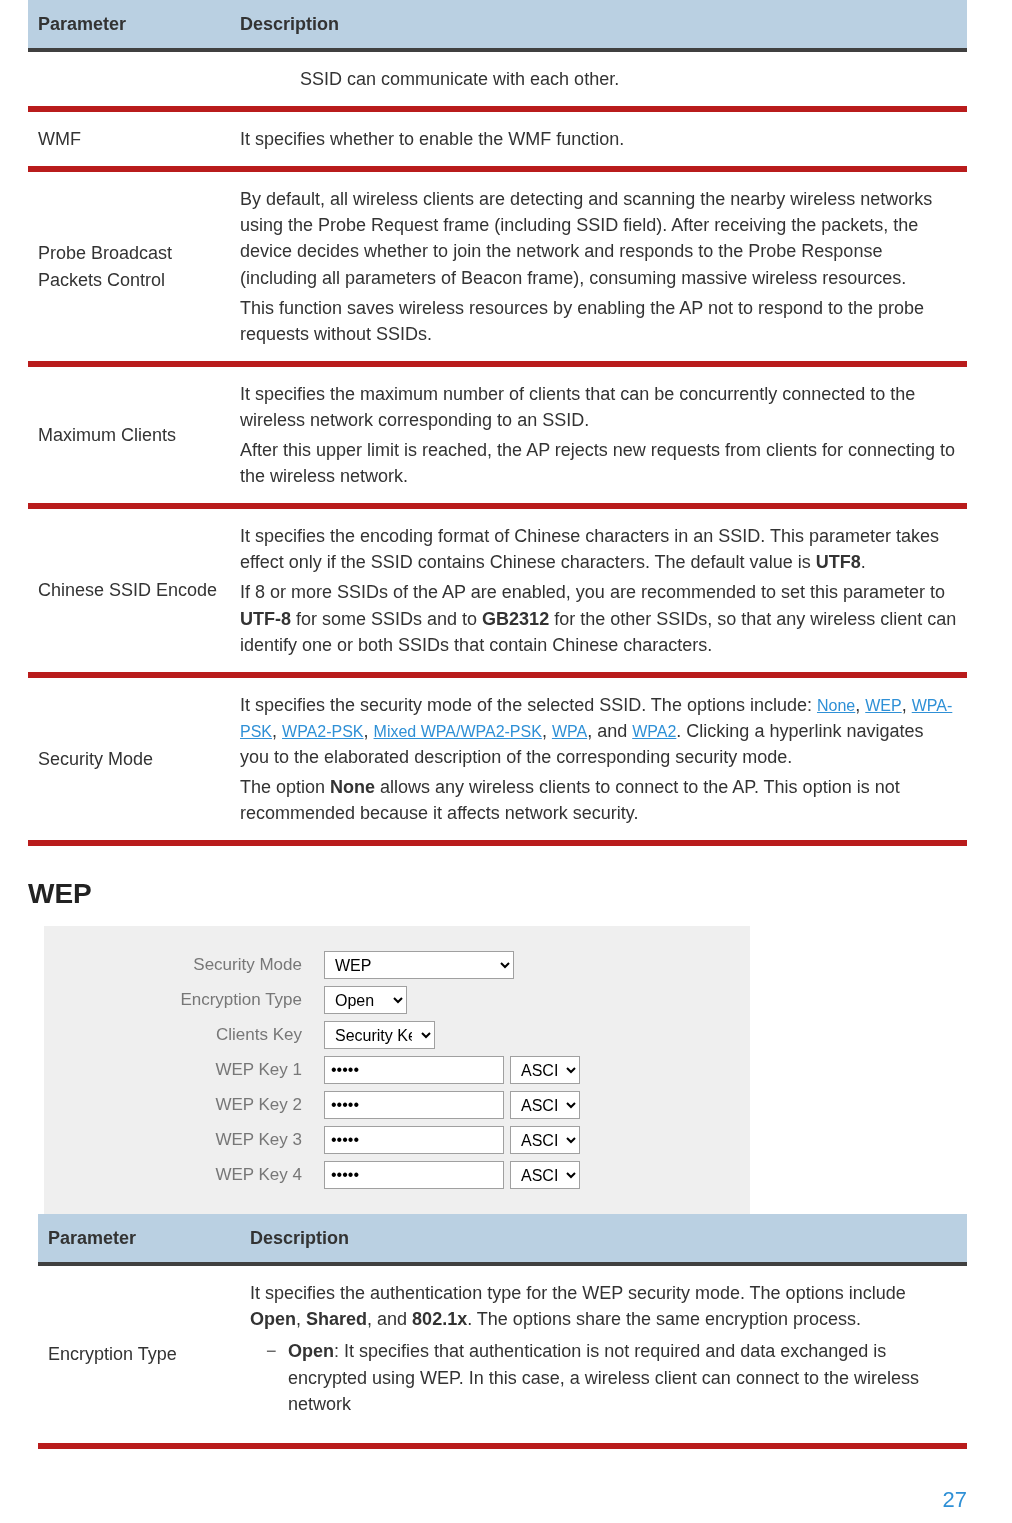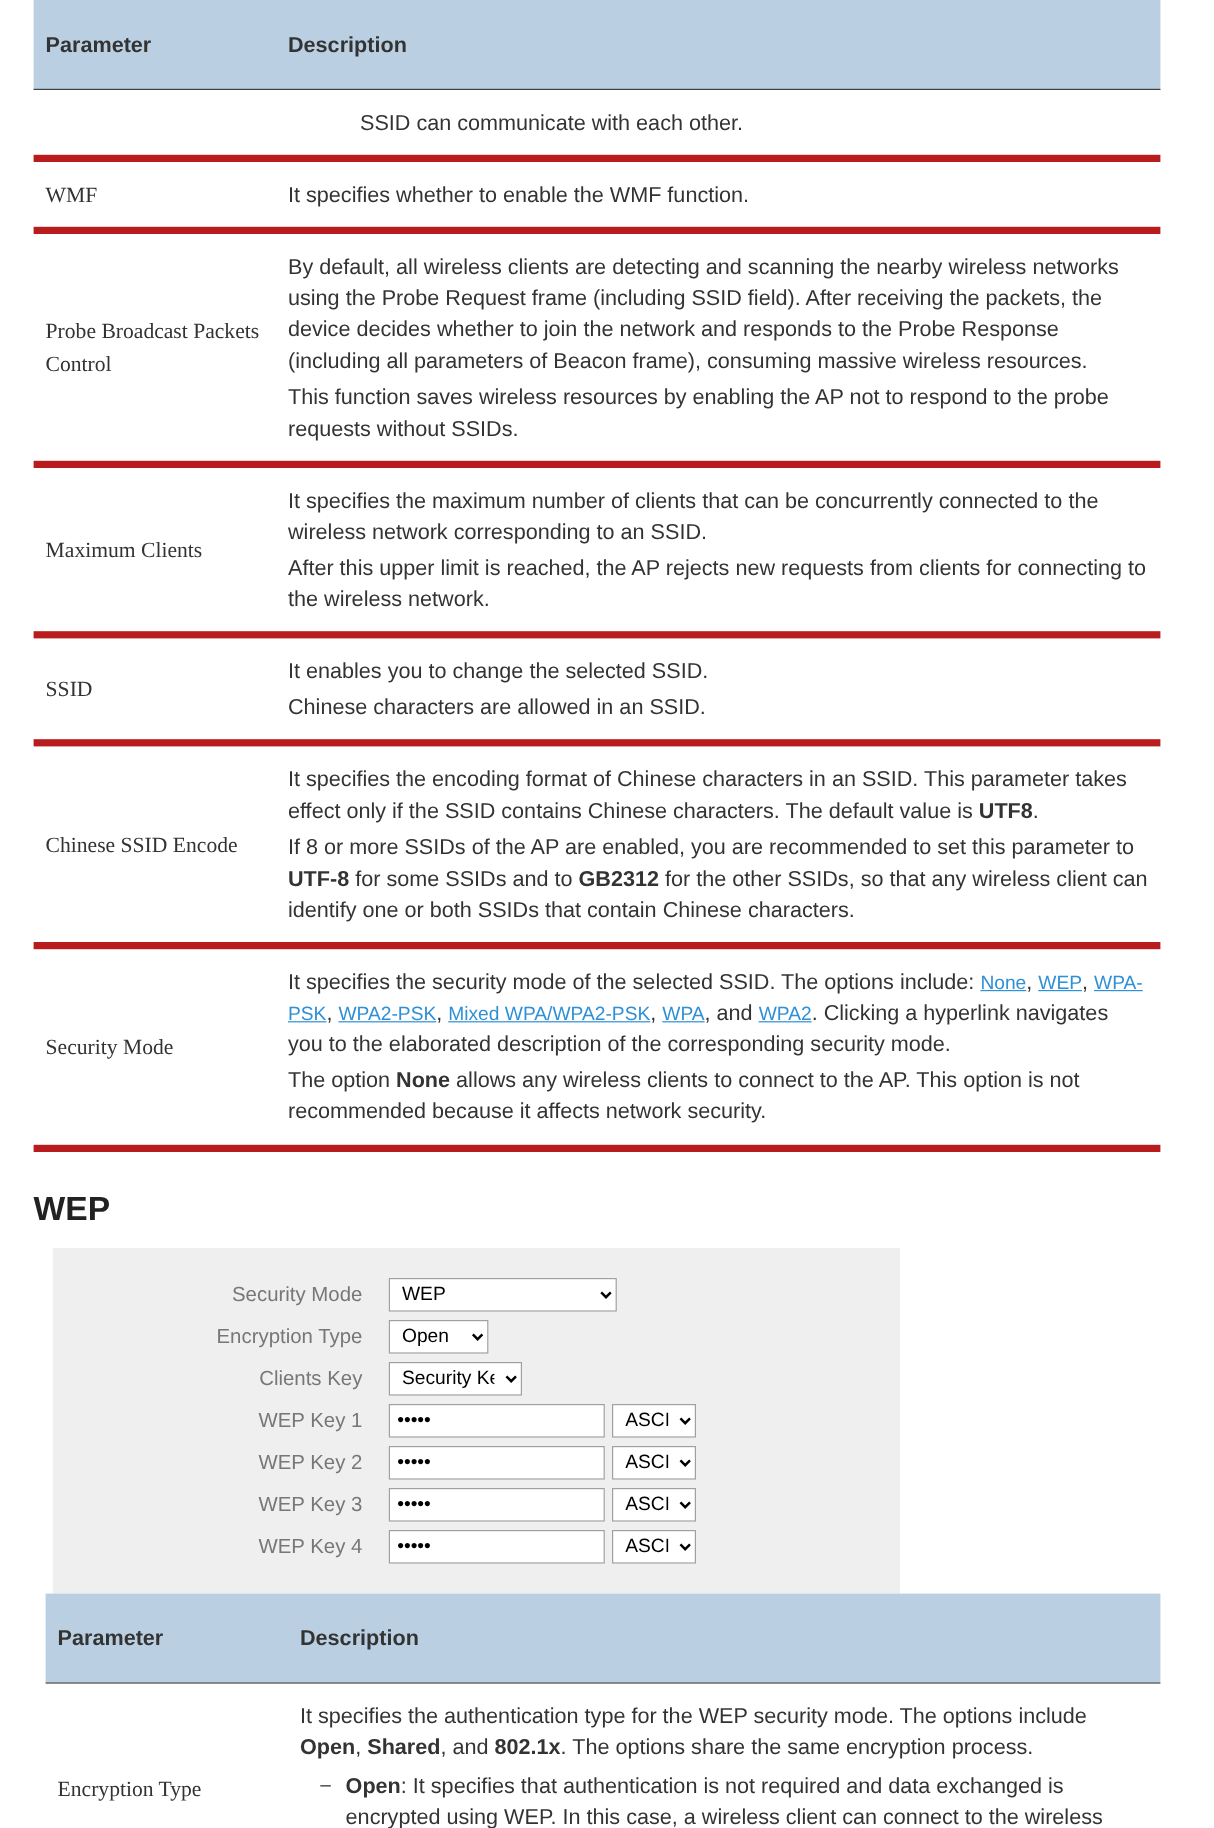--- a/index.html
+++ b/index.html
@@ -26,32 +26,31 @@
   table.param-table {
     width: 100%;
     border-collapse: collapse;
     font-size: 18px;
     line-height: 1.45;
   }
   table.param-table thead th {
     background: #bad0e2;
     text-align: left;
     font-weight: bold;
-    padding: 24px 10px;
-    border-bottom: 1px solid #404040;
+    padding: 11px 10px;
+    border-bottom: 4px solid #404040;
     color: #333;
   }
   table.param-table td {
     vertical-align: middle;
     padding: 10px 10px;
     border-bottom: 6px solid #b91c1c;
   }
   table.param-table td.param {
     width: 182px;
-    font-family: Liberation Serif, serif;
   }
   table.param-table td.desc p {
     margin: 4px 0;
   }
   a.sm-link {
     color: #2f90d6;
     text-decoration: underline;
     font-size: 16px;
   }
   .bold { font-weight: bold; }
@@ -154,27 +153,20 @@
         </td>
       </tr>
       <tr>
         <td class="param">Maximum Clients</td>
         <td class="desc">
           <p>It specifies the maximum number of clients that can be concurrently connected to the wireless network corresponding to an SSID.</p>
           <p>After this upper limit is reached, the AP rejects new requests from clients for connecting to the wireless network.</p>
         </td>
       </tr>
       <tr>
-        <td class="param">SSID</td>
-        <td class="desc">
-          <p>It enables you to change the selected SSID.</p>
-          <p>Chinese characters are allowed in an SSID.</p>
-        </td>
-      </tr>
-      <tr>
         <td class="param">Chinese SSID Encode</td>
         <td class="desc">
           <p>
             <span>It specifies the encoding format of Chinese characters in an SSID. This parameter takes effect only if the SSID contains Chinese characters. The default value is </span><span class="bold">UTF8</span><span>.</span>
           </p>
           <p>
             <span>If 8 or more SSIDs of the AP are enabled, you are recommended to set this parameter to </span><span class="bold">UTF-8</span><span> for some SSIDs and to </span><span class="bold">GB2312</span><span> for the other SSIDs, so that any wireless client can identify one or both SSIDs that contain Chinese characters.</span>
           </p>
         </td>
       </tr>

